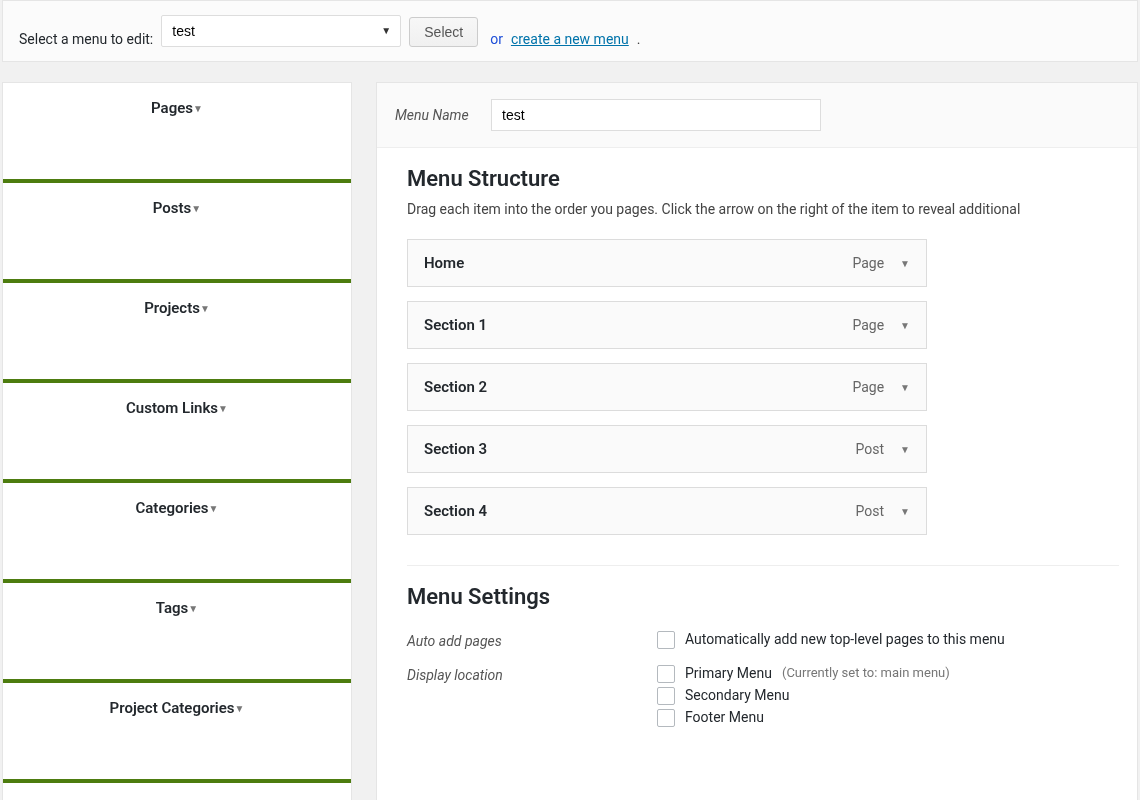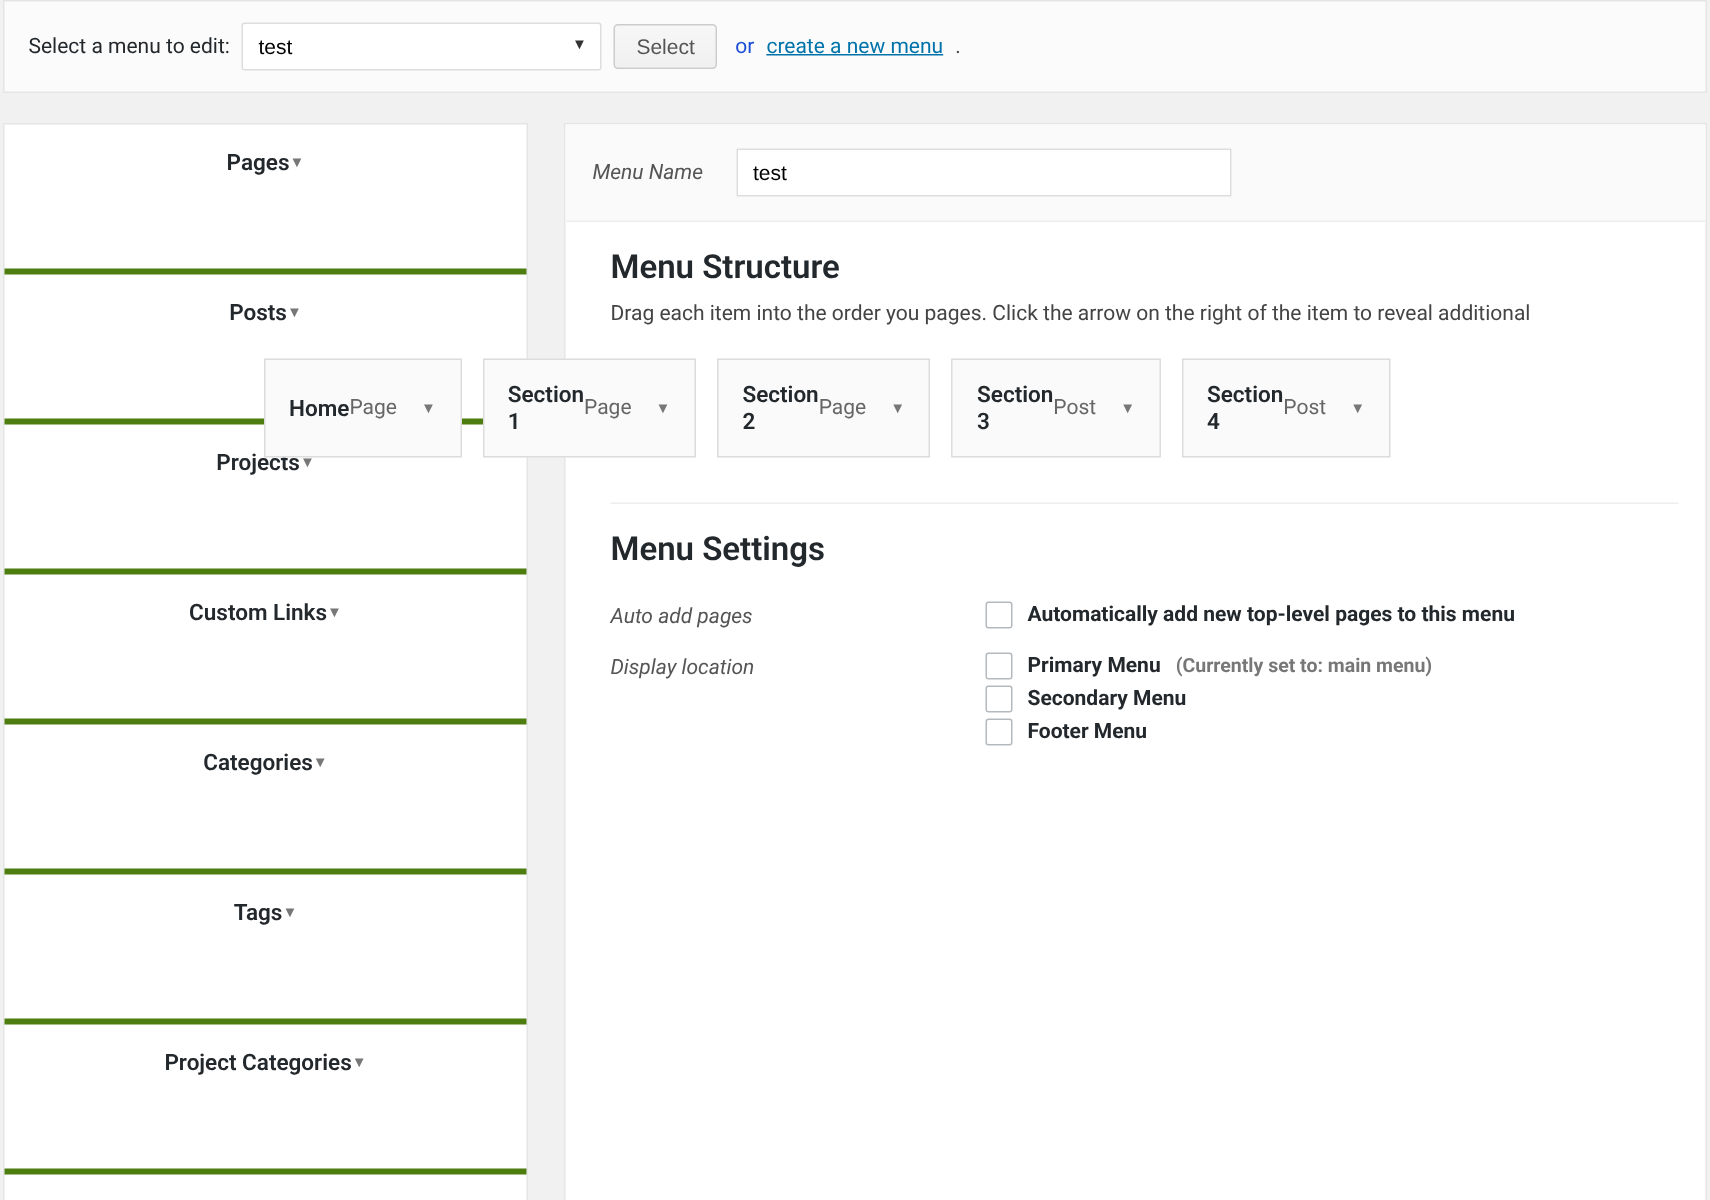--- a/index.html
+++ b/index.html
@@ -9,21 +9,21 @@
     color: #23282d;
     font-size: 14px;
   }
 
   
   .topbar {
     background: #fbfbfb;
     border: 1px solid #e5e5e5;
     padding: 14px 16px;
     display: flex;
-    align-items: center;
+    align-items: flex-end;
     gap: 8px;
     margin: 0 2px 20px 2px;
   }
   .topbar-label {
     font-size: 14px;
     color: #23282d;
   }
   .select-wrap {
     position: relative;
     display: inline-block;
@@ -143,24 +143,23 @@
   }
   .section p.desc {
     font-size: 14px;
     color: #444;
     margin-bottom: 22px;
   }
 
   
   .menu-items {
     display: flex;
-    flex-direction: row;
+    flex-direction: column;
     gap: 14px;
     max-width: 520px;
-    justify-content: flex-end;
   }
   .menu-item {
     background: #fafafa;
     border: 1px solid #dcdcdc;
     display: flex;
     align-items: center;
     justify-content: space-between;
     padding: 14px 16px;
   }
   .menu-item .mi-label {
@@ -203,26 +202,24 @@
     font-style: italic;
     color: #555;
     font-size: 14px;
     padding-top: 4px;
   }
   .settings-row .row-content {
     flex: 1;
   }
   .chk-line {
     display: flex;
-    align-items: center;
     gap: 10px;
     padding: 2px 0;
     font-size: 14px;
     color: #23282d;
-    font-weight: bold;
   }
   .chk {
     width: 18px;
     height: 18px;
     border: 1px solid #b4b9be;
     background: #fff;
     display: inline-block;
     border-radius: 2px;
   }
   .chk-line .note {

